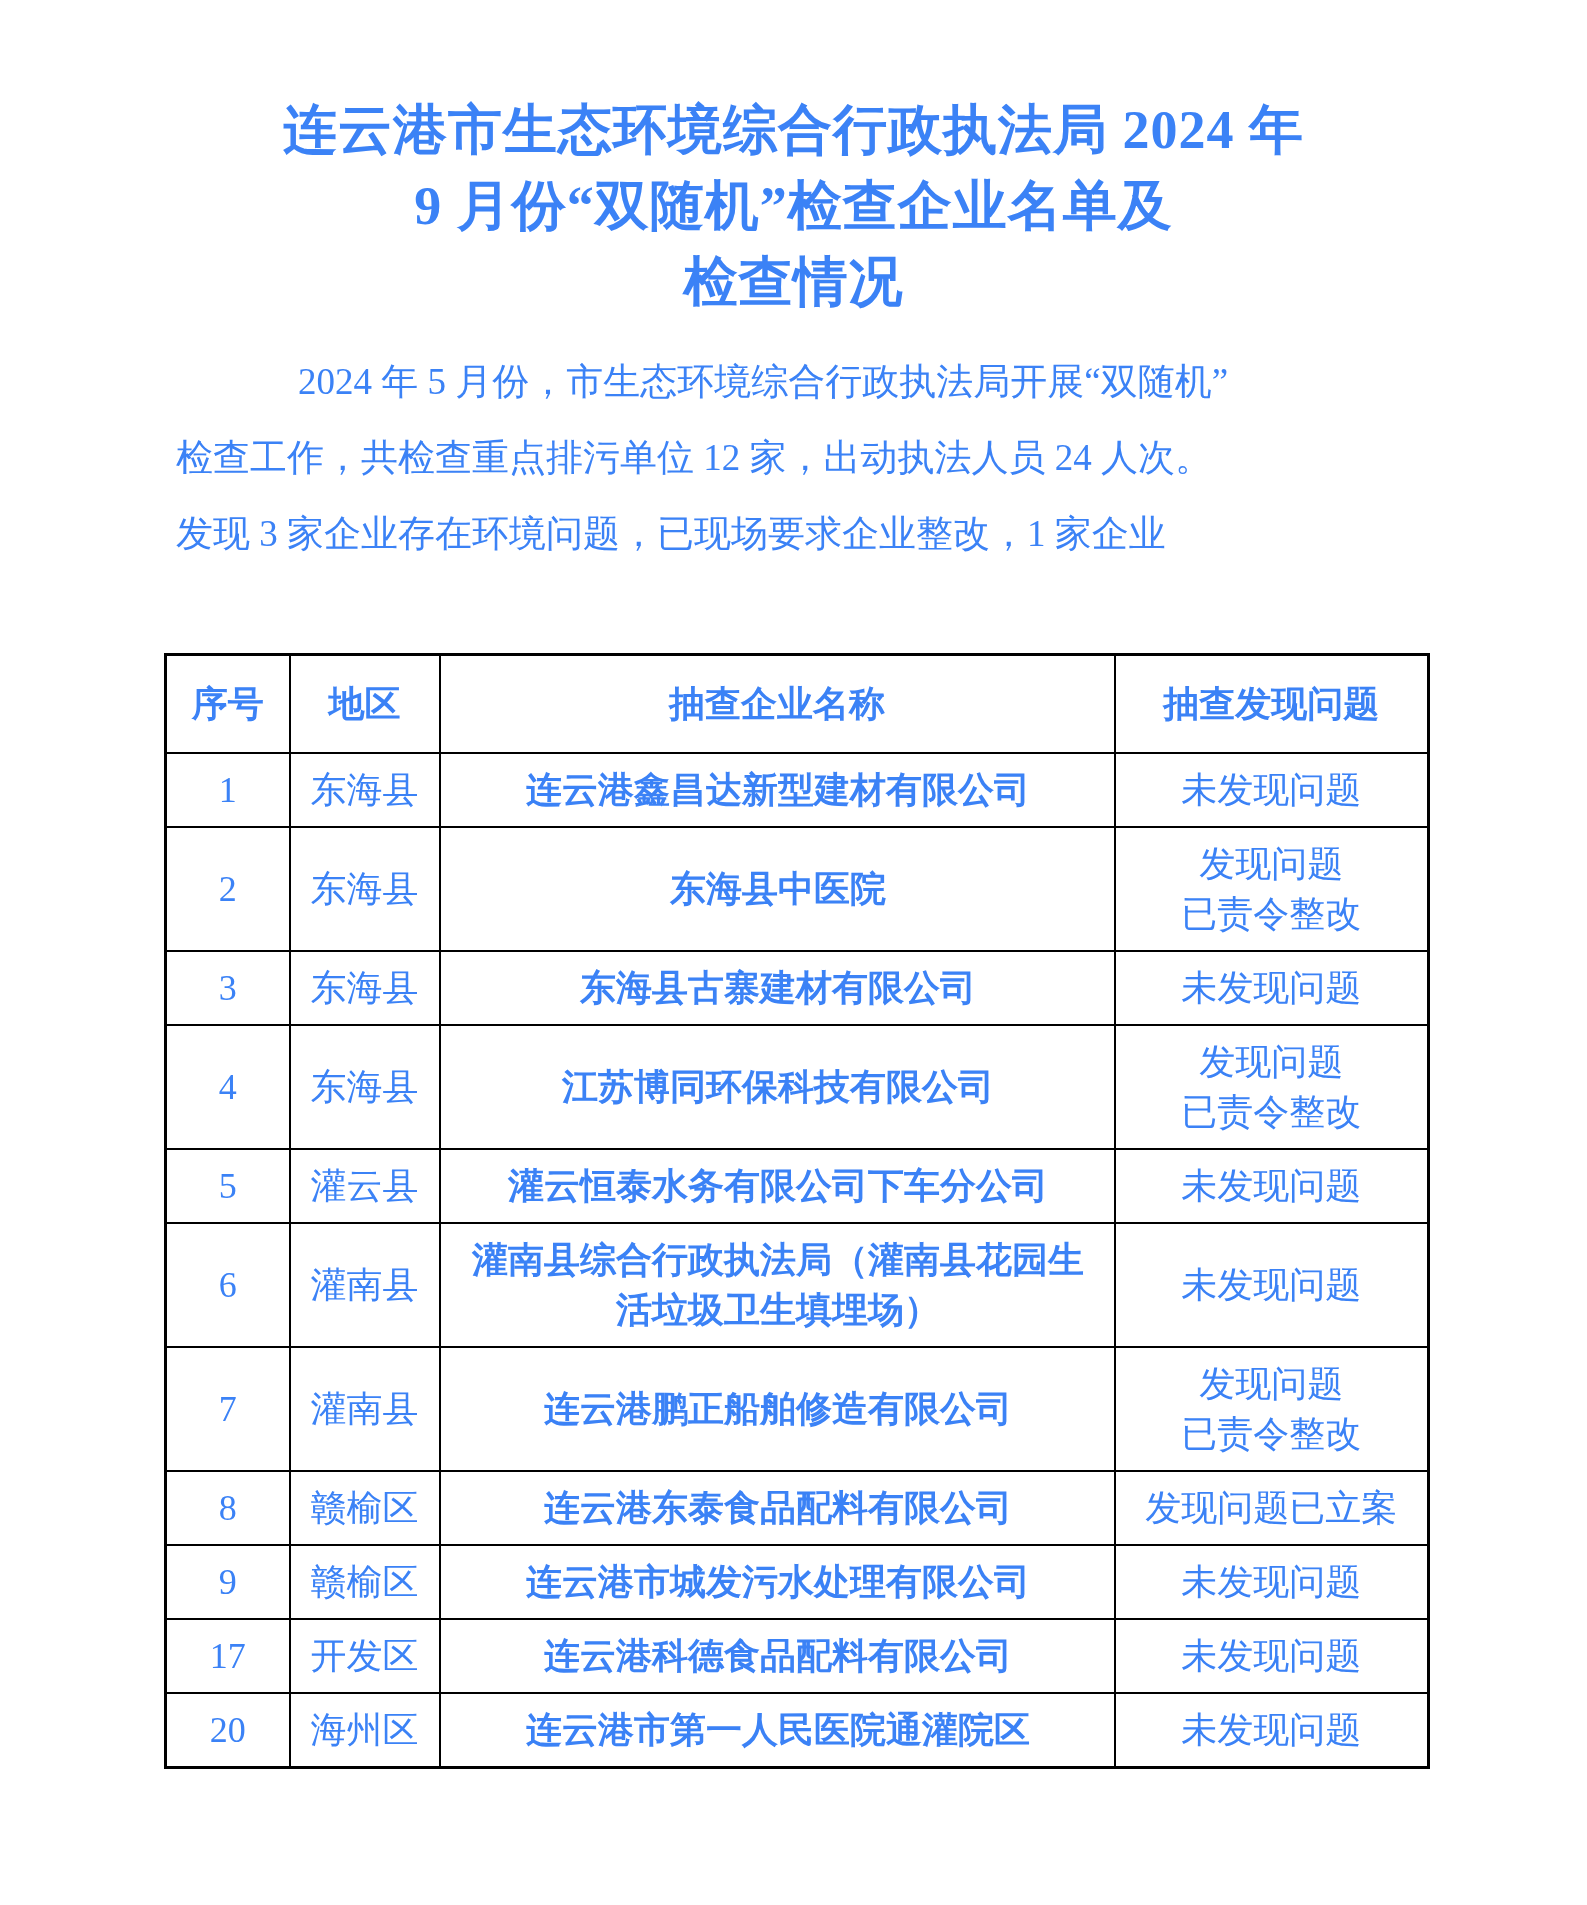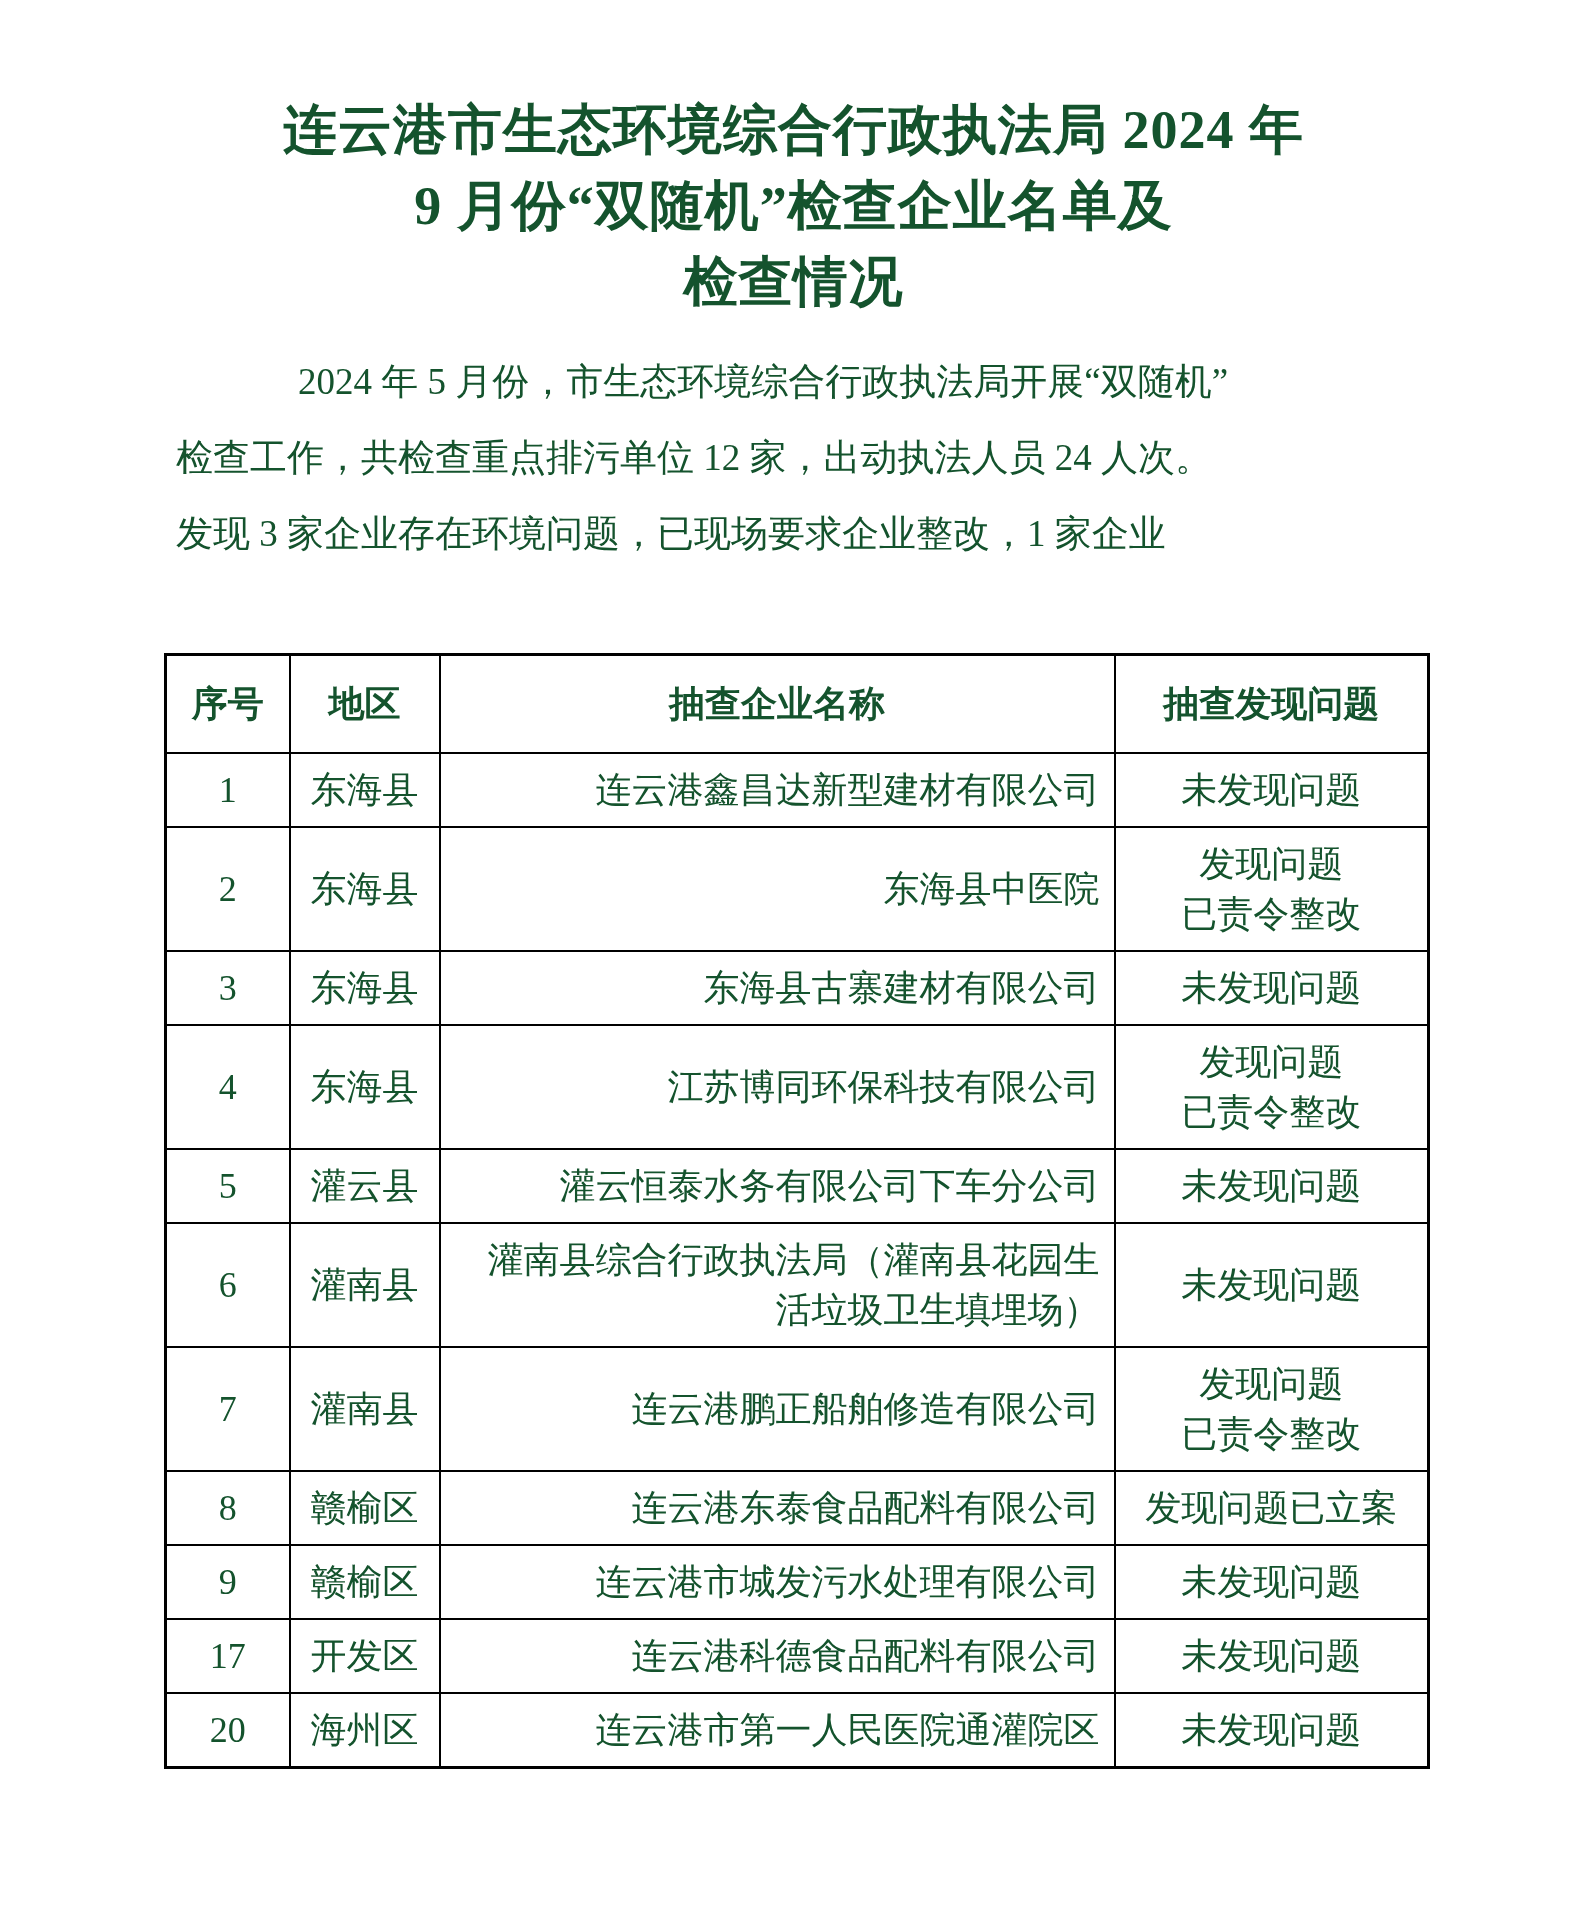--- a/index.html
+++ b/index.html
@@ -7,21 +7,21 @@
     padding: 0;
     background: #ffffff;
   }
   .page {
     position: relative;
     width: 1587px;
     height: 1905px;
     background: #ffffff;
     overflow: hidden;
     font-family: "Liberation Serif", serif;
-    color: #14532d;
+    color: #3b82f6;
   }
   .doc-title {
     position: absolute;
     top: 92px;
     left: 0;
     width: 100%;
     text-align: center;
     font-size: 54px;
     line-height: 76px;
     font-weight: bold;
@@ -75,23 +75,24 @@
     line-height: 50px;
     padding: 11px 10px;
     text-align: center;
     vertical-align: middle;
     font-family: "Liberation Serif", serif;
   }
   table.inspection td.c-no {
     font-family: "Liberation Serif", serif;
   }
   table.inspection td.c-company {
-    text-align: right;
+    text-align: center;
     padding-left: 16px;
     padding-right: 14px;
+    font-weight: bold;
   }
   table.inspection td.c-result {
     white-space: pre-line;
   }
 </style>
 </head>
 <body>
 
 <div class="page">
 

